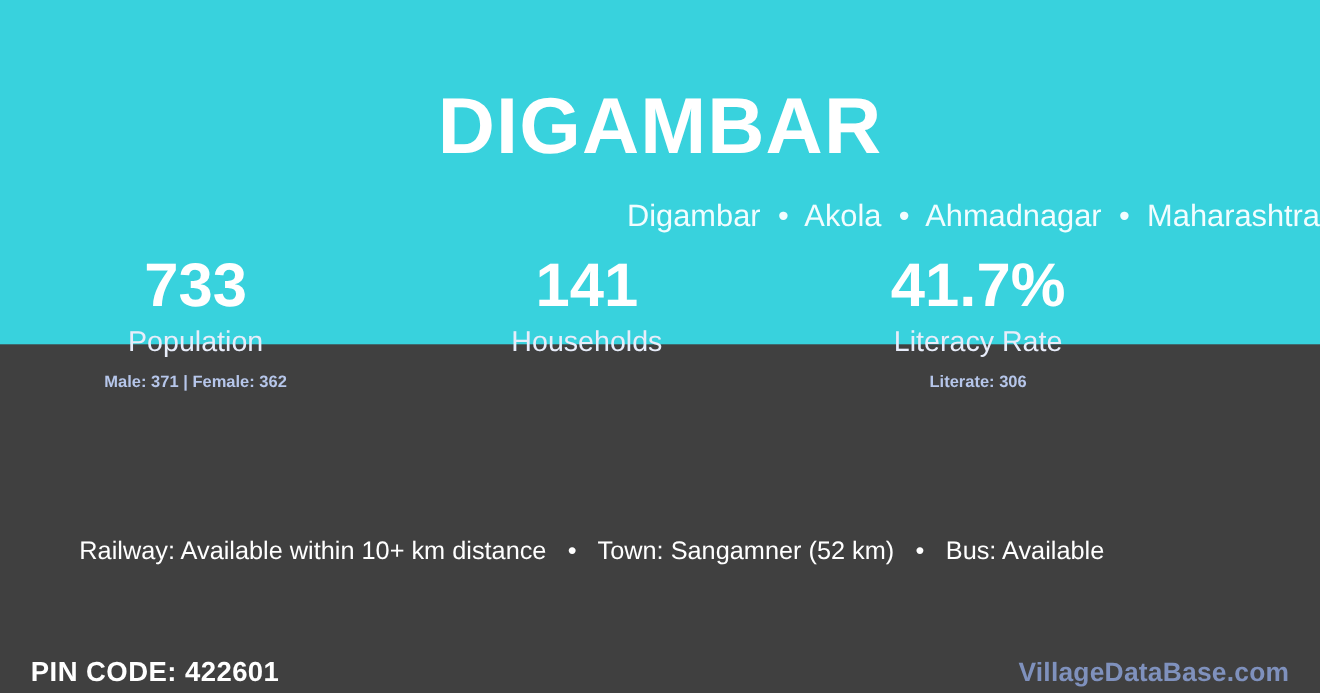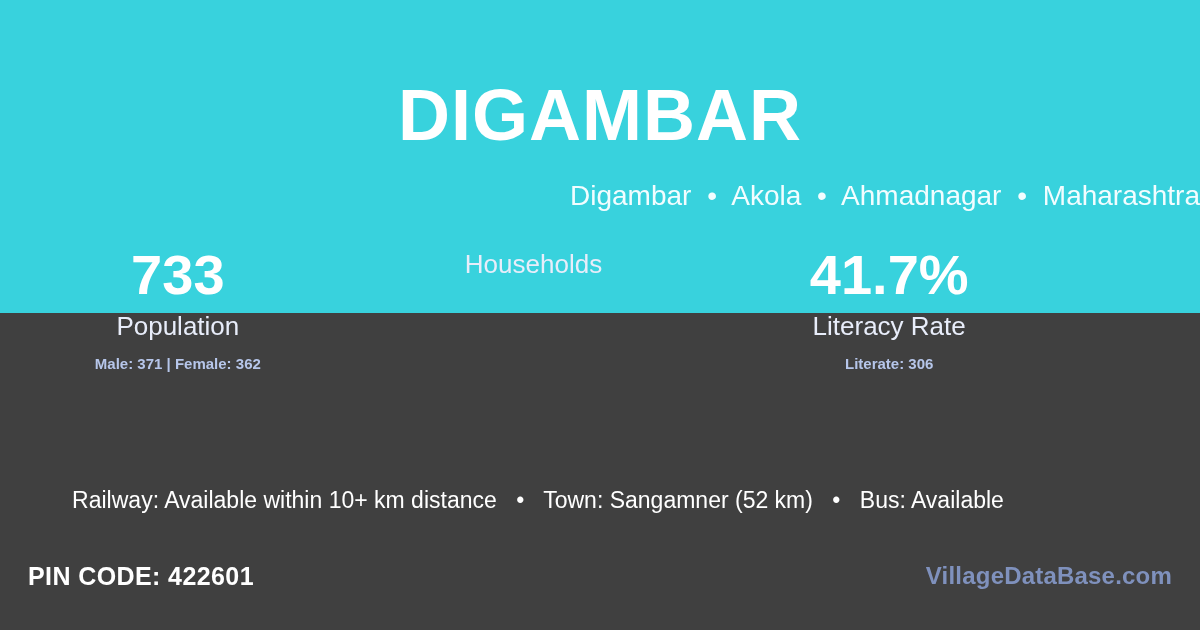--- a/index.html
+++ b/index.html
@@ -51,21 +51,21 @@
     white-space:nowrap;
   }
   #location-breadcrumb .sep {
     padding:0 8px;
     color:#f2fdff;
   }
 
   
   #stats-row {
     position:absolute;
-    left:0; top:244px;
+    left:0; top:228px;
     width:1067px;
     display:flex;
   }
   .stat-block {
     flex:1 1 0;
     text-align:center;
   }
   .stat-value {
     display:block;
     color:#ffffff;
@@ -107,21 +107,21 @@
     padding:0 13px;
     color:#ffffff;
   }
 
   
   #footer-bar {
     position:absolute;
     left:0; bottom:0;
     width:1200px; height:66px;
     display:flex;
-    align-items:flex-start;
+    align-items:flex-end;
     justify-content:space-between;
     padding:0 28px 6px 28px;
   }
   #pin-code {
     color:#ffffff;
     font-size:25px;
     font-weight:bold;
     letter-spacing:0.4px;
     line-height:1;
   }
@@ -154,20 +154,21 @@
 
   <div id="stats-row">
 
     <div class="stat-block">
       <span class="stat-value">733</span>
       <span class="stat-label">Population</span>
       <span class="stat-sub">Male: 371 | Female: 362</span>
     </div>
 
     <div class="stat-block">
+      <span class="stat-value">141</span>
       <span class="stat-label">Households</span>
     </div>
 
     <div class="stat-block">
       <span class="stat-value">41.7%</span>
       <span class="stat-label">Literacy Rate</span>
       <span class="stat-sub">Literate: 306</span>
     </div>
 
   </div>

